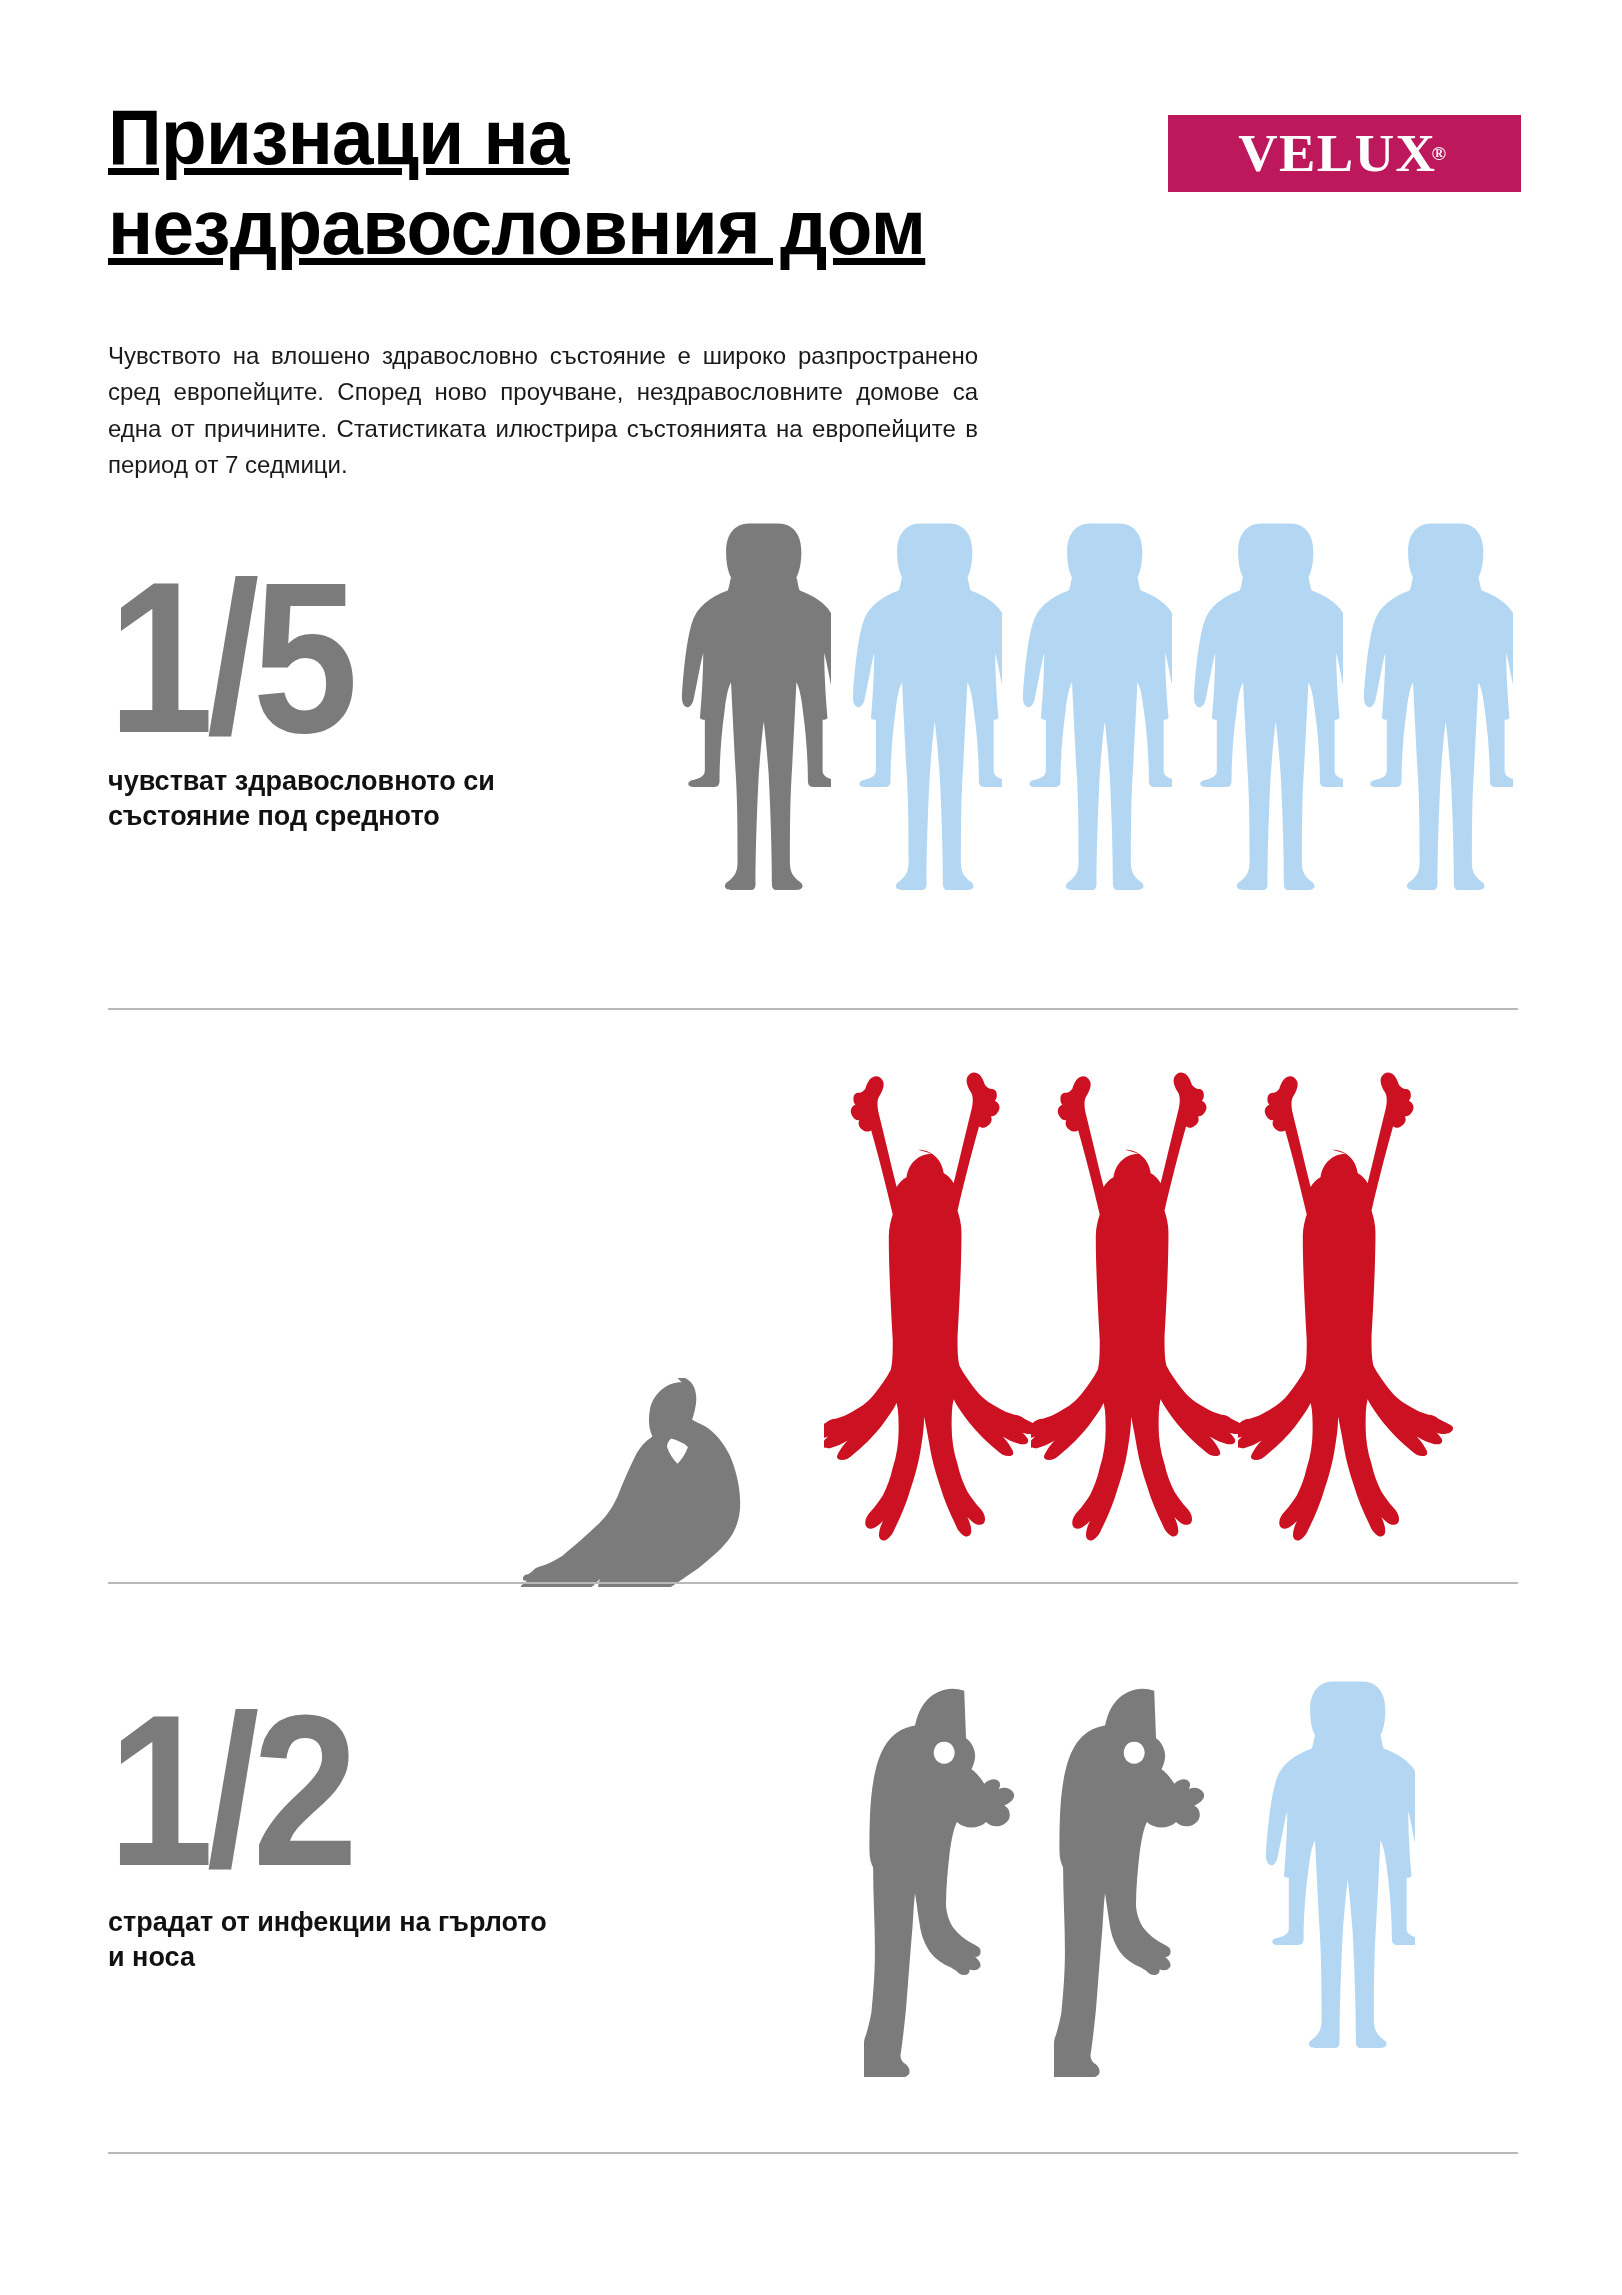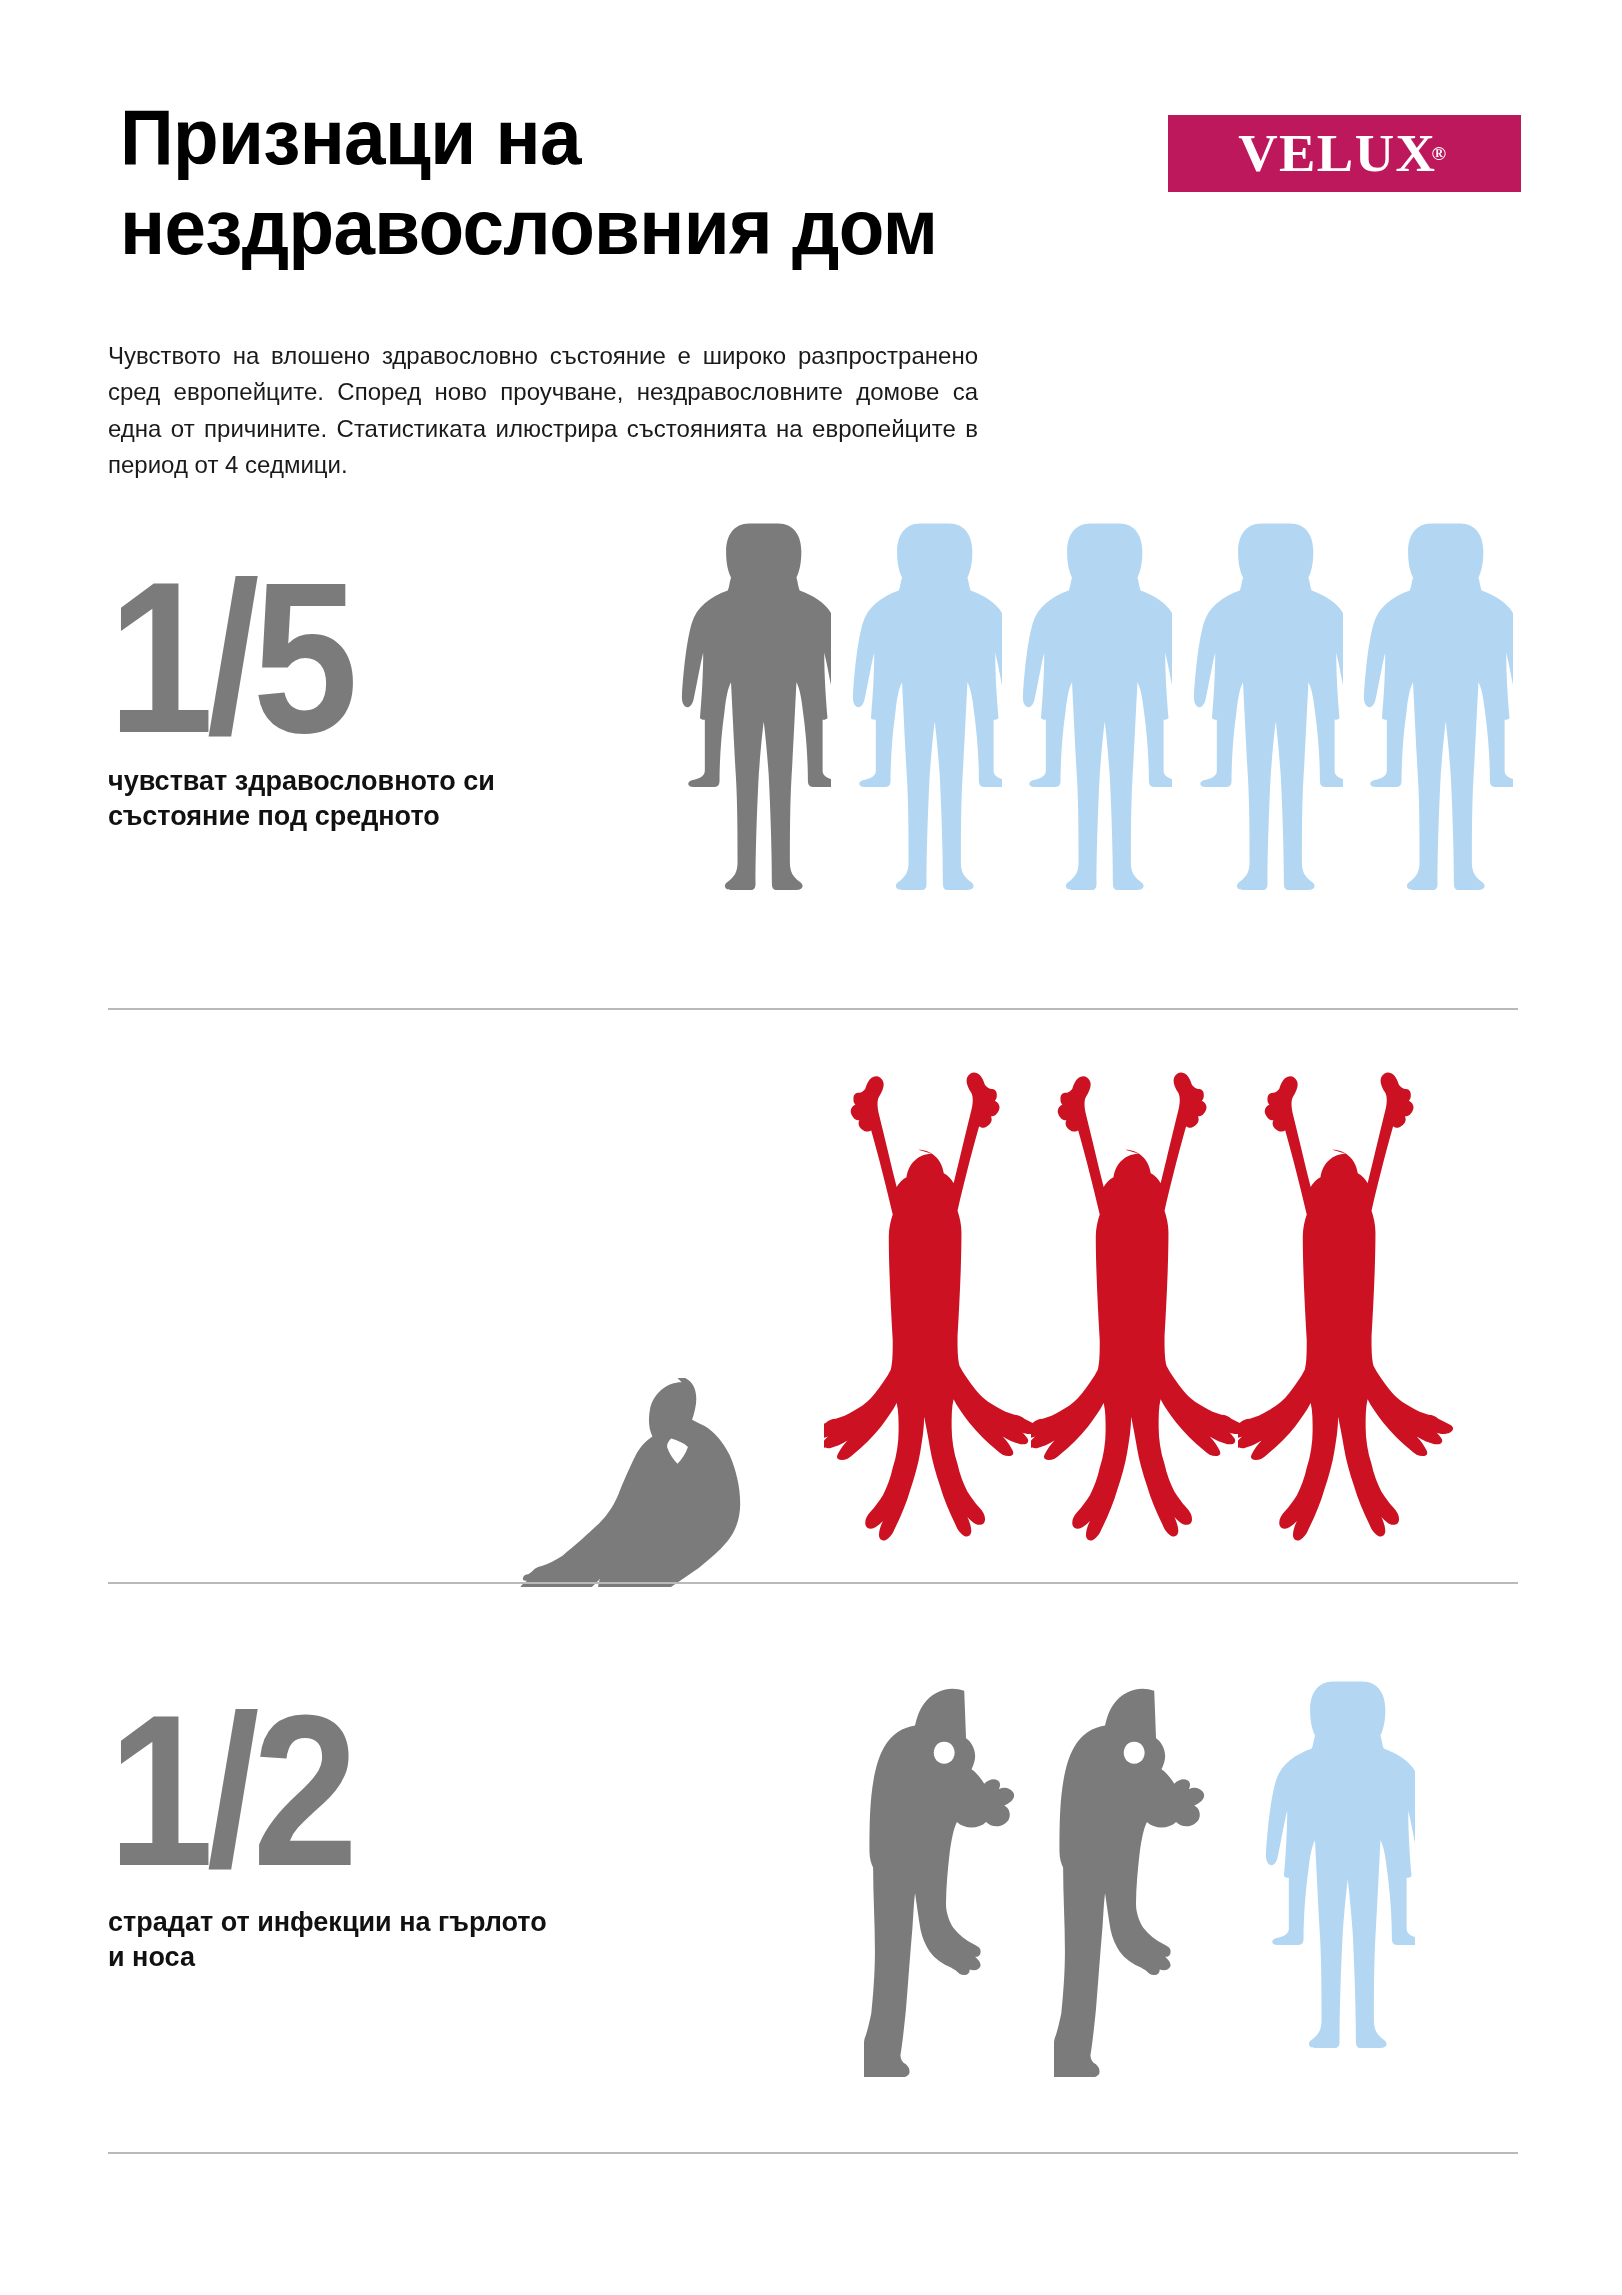--- a/index.html
+++ b/index.html
@@ -6,21 +6,21 @@
   body {
     width:1623px; height:2295px;
     background:#ffffff;
     font-family:"Liberation Sans", sans-serif;
     position:relative;
     overflow:hidden;
   }
   .page { position:absolute; inset:0; }
 
   
-  .header { position:absolute; left:120px; top:92px; width:1410px; }
+  .header { position:absolute; left:108px; top:92px; width:1410px;text-decoration:underline; }
   .title {
     font-family:"Liberation Sans", sans-serif;
     font-weight:bold;
     font-size:77px;
     line-height:1.17;
     letter-spacing:-0.7px;
     color:#000000;
     margin:0;
     width:949px;
     transform:scaleX(0.97);
@@ -112,21 +112,21 @@
 
   <div class="header">
     <h1 class="title"><span>Признаци на</span><span class="l2">нездравословния дом</span></h1>
   </div>
 
   <div class="logo">
     <span class="logo-text">VELUX</span>
       <span class="logo-reg">®</span>
   </div>
 
-  <p class="intro">Чувството на влошено здравословно състояние е широко разпространено сред европейците. Според ново проучване, нездравословните домове са една от причините. Статистиката илюстрира състоянията на европейците в период от 4 седмици.</p>
+  <p class="intro">Чувството на влошено здравословно състояние е широко разпространено сред европейците. Според ново проучване, нездравословните домове са една от причините. Статистиката илюстрира състоянията на европейците в период от 7 седмици.</p>
 
   <div class="section sec1">
     <div class="stat" style="top:65px;">
       <div class="fraction">1/5</div>
       <div class="caption" style="margin-top:12px;">чувстват здравословното си
 състояние под средното</div>
     </div>
 
     <div class="figs" style="left:667px; top:19.6px;">
 

